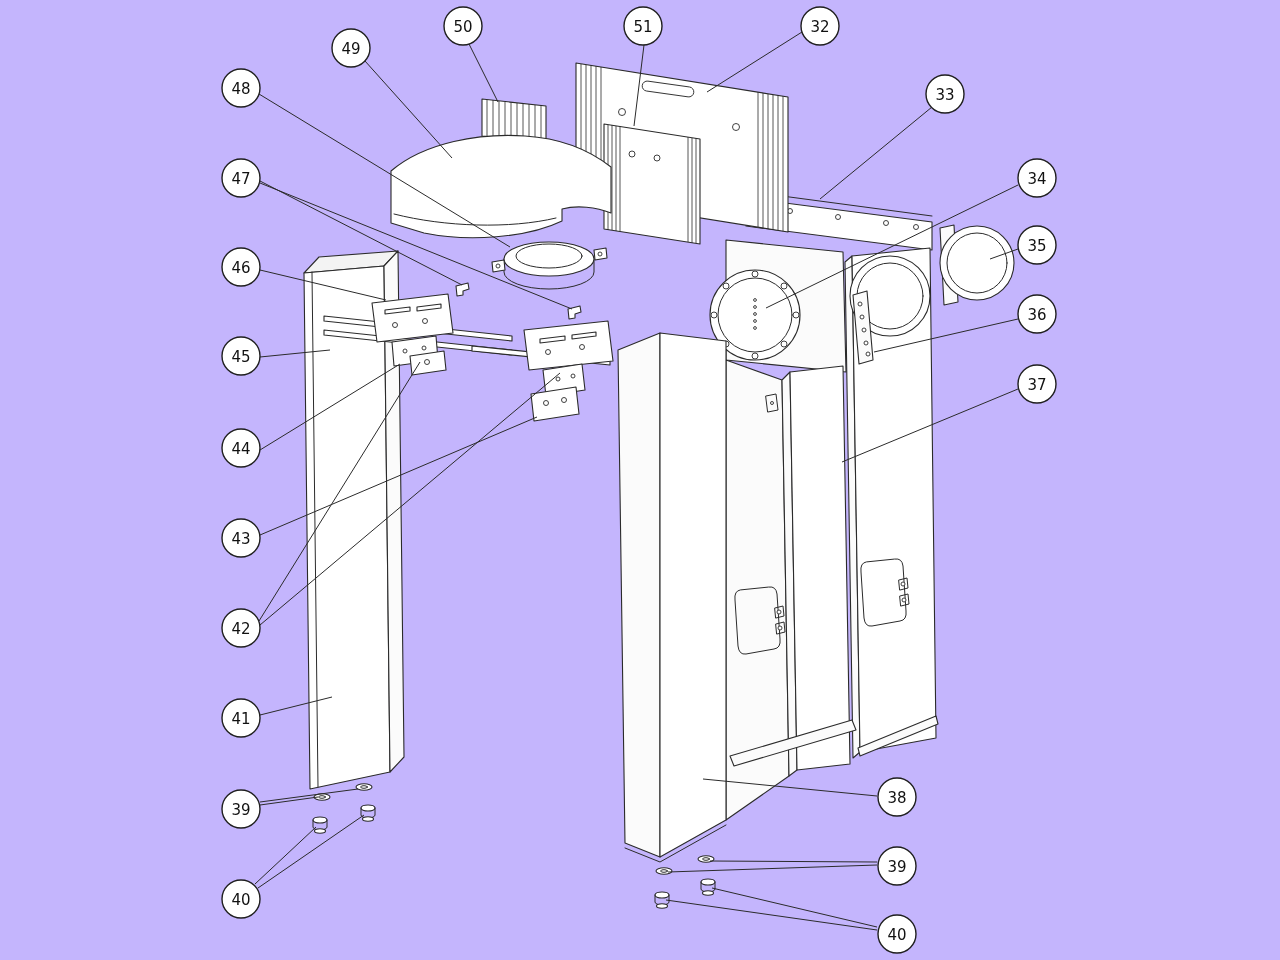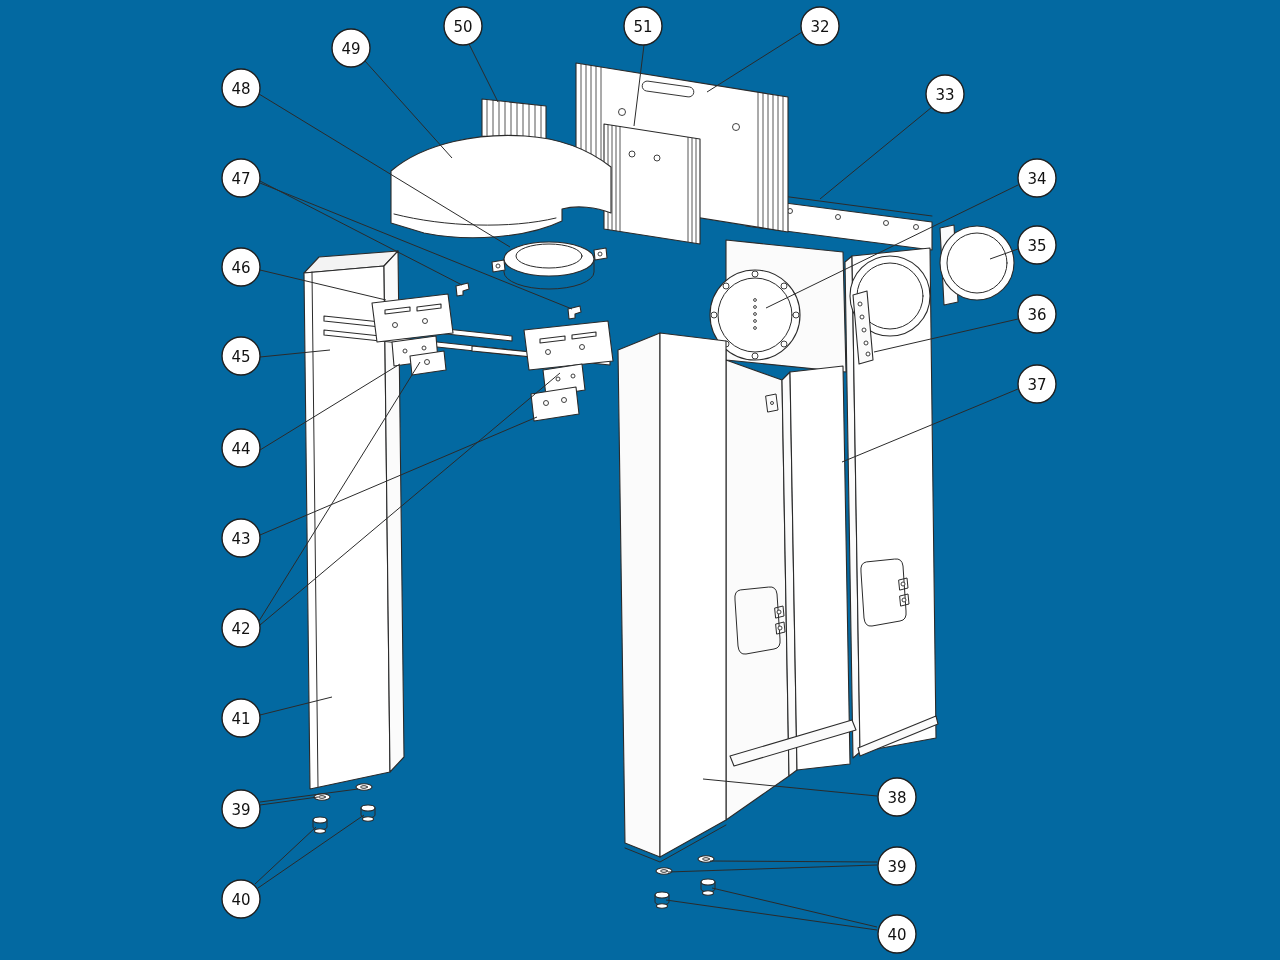--- a/index.html
+++ b/index.html
@@ -1,16 +1,16 @@
 <!DOCTYPE html>
 <html><head>
 <meta charset="utf-8">
 <style>
   html,body { margin:0; padding:0; background:#ffffff; }
-  .page { width:1280px; height:960px; background:#0369a1; position:relative; overflow:hidden; }
+  .page { width:1280px; height:960px; background:#c4b5fd; position:relative; overflow:hidden; }
   svg { display:block; width:1280px; height:960px; }
   .face  { fill:#ffffff; stroke:#2b2b2b; stroke-width:1.1; stroke-linejoin:round; }
   .facel { fill:#fbfbfb; stroke:#2b2b2b; stroke-width:1.1; stroke-linejoin:round; }
   .faced { fill:#f3f3f3; stroke:#2b2b2b; stroke-width:1.1; stroke-linejoin:round; }
   .ln    { fill:none; stroke:#2b2b2b; stroke-width:1; stroke-linecap:round; }
   .fin   { fill:none; stroke:#2b2b2b; stroke-width:0.8; }
   .hole  { fill:#ffffff; stroke:#2b2b2b; stroke-width:0.9; }
   .leader { stroke:#2b2b2b; stroke-width:1; }
   .callout circle { fill:#ffffff; stroke:#1f1f1f; stroke-width:1.4; }
   .callout text { font:15px "DejaVu Sans", sans-serif; text-anchor:middle; fill:#111111; }

